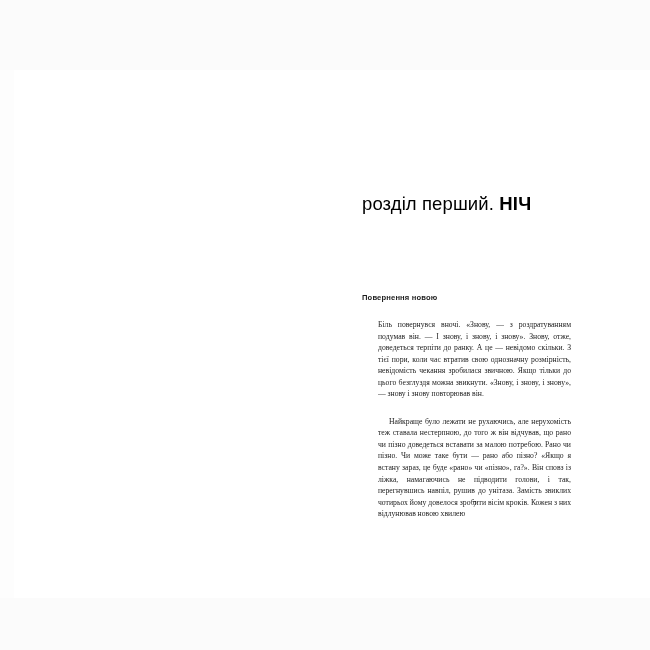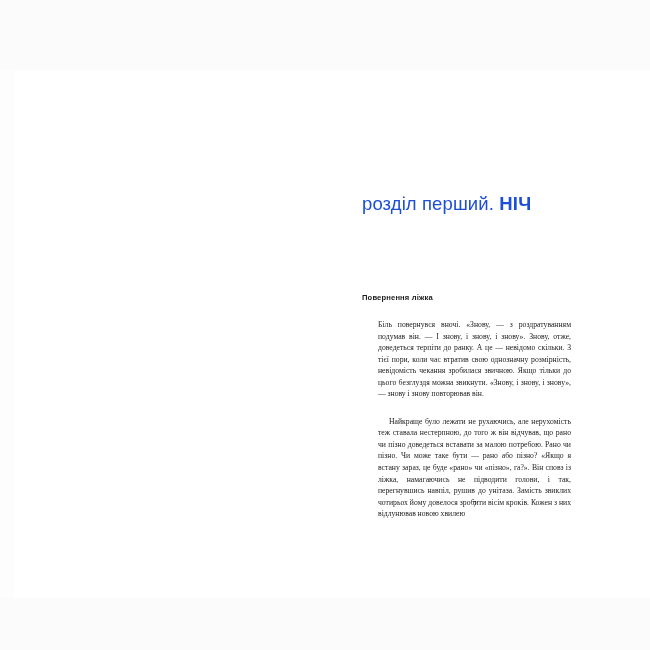--- a/index.html
+++ b/index.html
@@ -44,21 +44,21 @@
 
   
   .chapter-heading {
     position: absolute;
     left: 362px;
     top: 192px;
     width: 240px;
     font-family: "Liberation Sans", sans-serif;
     font-size: 18.5px;
     line-height: 24px;
-    color: #1d4ed8;
+    color: #000000;
     letter-spacing: 0.1px;
     white-space: nowrap;
   }
   .chapter-heading .chapter-label {
     font-weight: 400;
   }
   .chapter-heading .chapter-title {
     font-weight: 700;
     letter-spacing: 0.3px;
   }
@@ -115,20 +115,20 @@
   <div class="paper-band band-top"></div>
   <div class="paper-band band-bottom"></div>
   <div class="gutter"></div>
 
   <div class="chapter-heading">
     <span class="chapter-label">розділ перший.</span>
     <span class="chapter-title">НІЧ</span>
   </div>
 
   <div class="text-column">
-    <h2 class="section-title">Повернення ліжка</h2>
+    <h2 class="section-title">Повернення новою</h2>
     <p class="body-par">Біль повернувся вночі. «Знову, — з роздратуванням подумав він. — І знову, і знову, і знову». Знову, отже, доведеться терпіти до ранку. А це — невідомо скільки. З тієї пори, коли час втра­тив свою однозначну розмірність, невідомість чекання зроби­лася звичною. Якщо тільки до цього безглуздя можна звикну­ти. «Знову, і знову, і знову», — знову і знову повторював він.</p>
     <p class="body-par">Найкраще було лежати не рухаючись, але нерухомість теж ставала нестерпною, до того ж він відчував, що рано чи пізно доведеться вставати за малою потребою. Рано чи піз­но. Чи може таке бути — рано або пізно? «Якщо я встану за­раз, це буде «рано» чи «пізно», га?». Він сповз із ліжка, нама­гаючись не підводити голови, і так, перегнувшись навпіл, рушив до унітаза. Замість звиклих чотирьох йому довелося зробити вісім кроків. Кожен з них відлунював новою хвилею</p>
   </div>
 
   <div class="folio">7</div>
 
 </div>
 
 </body></html>

